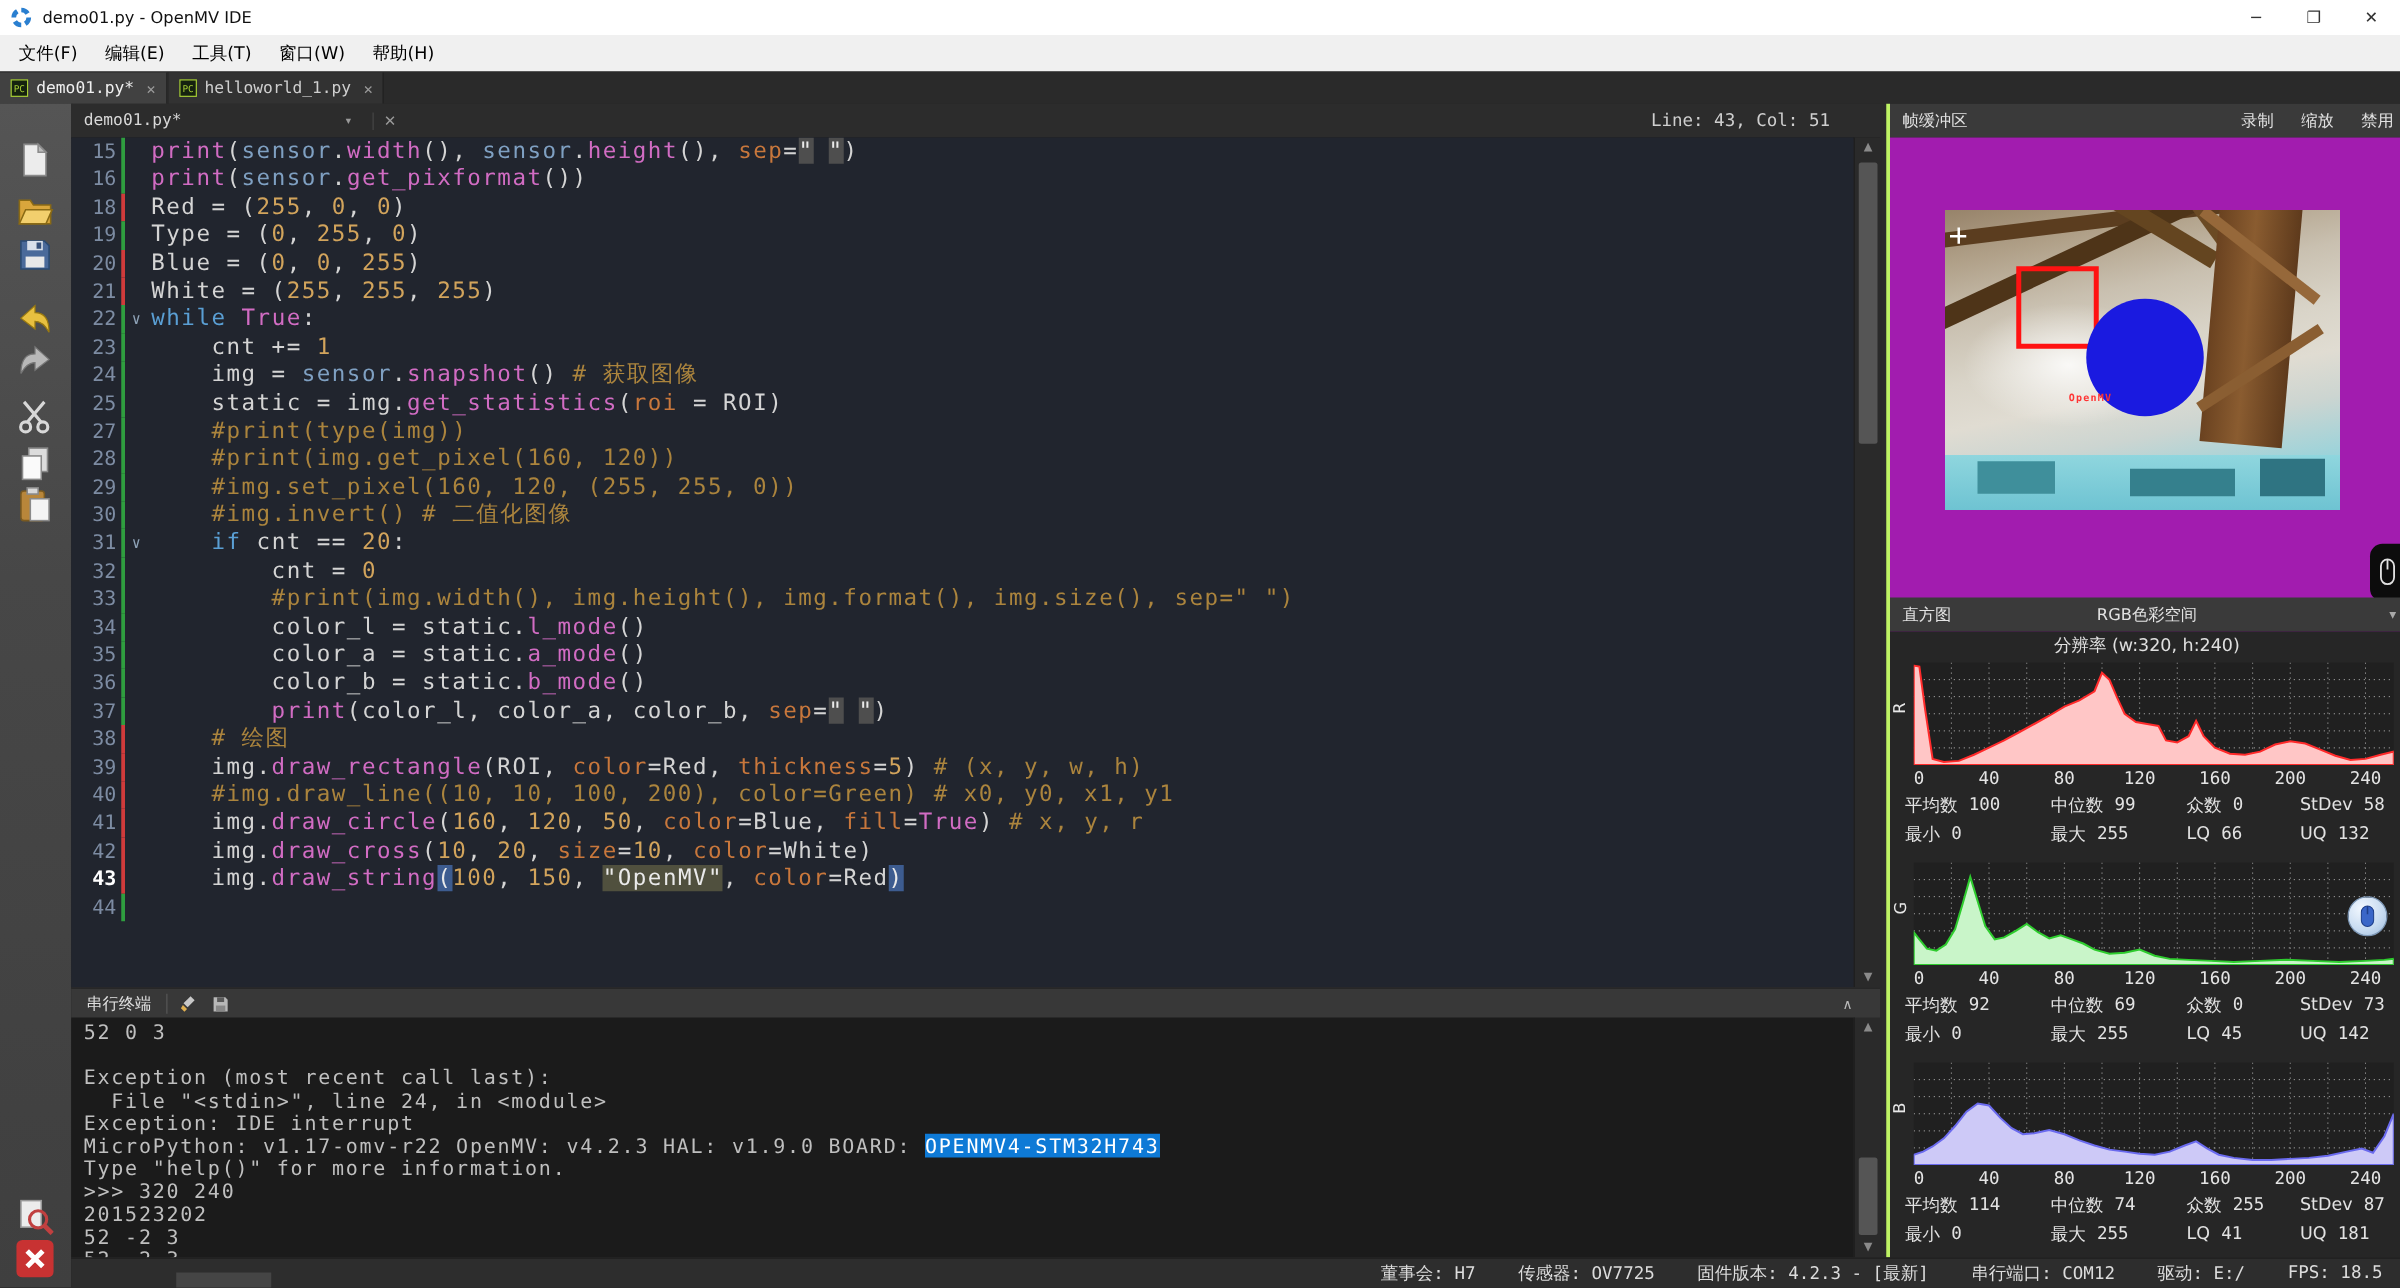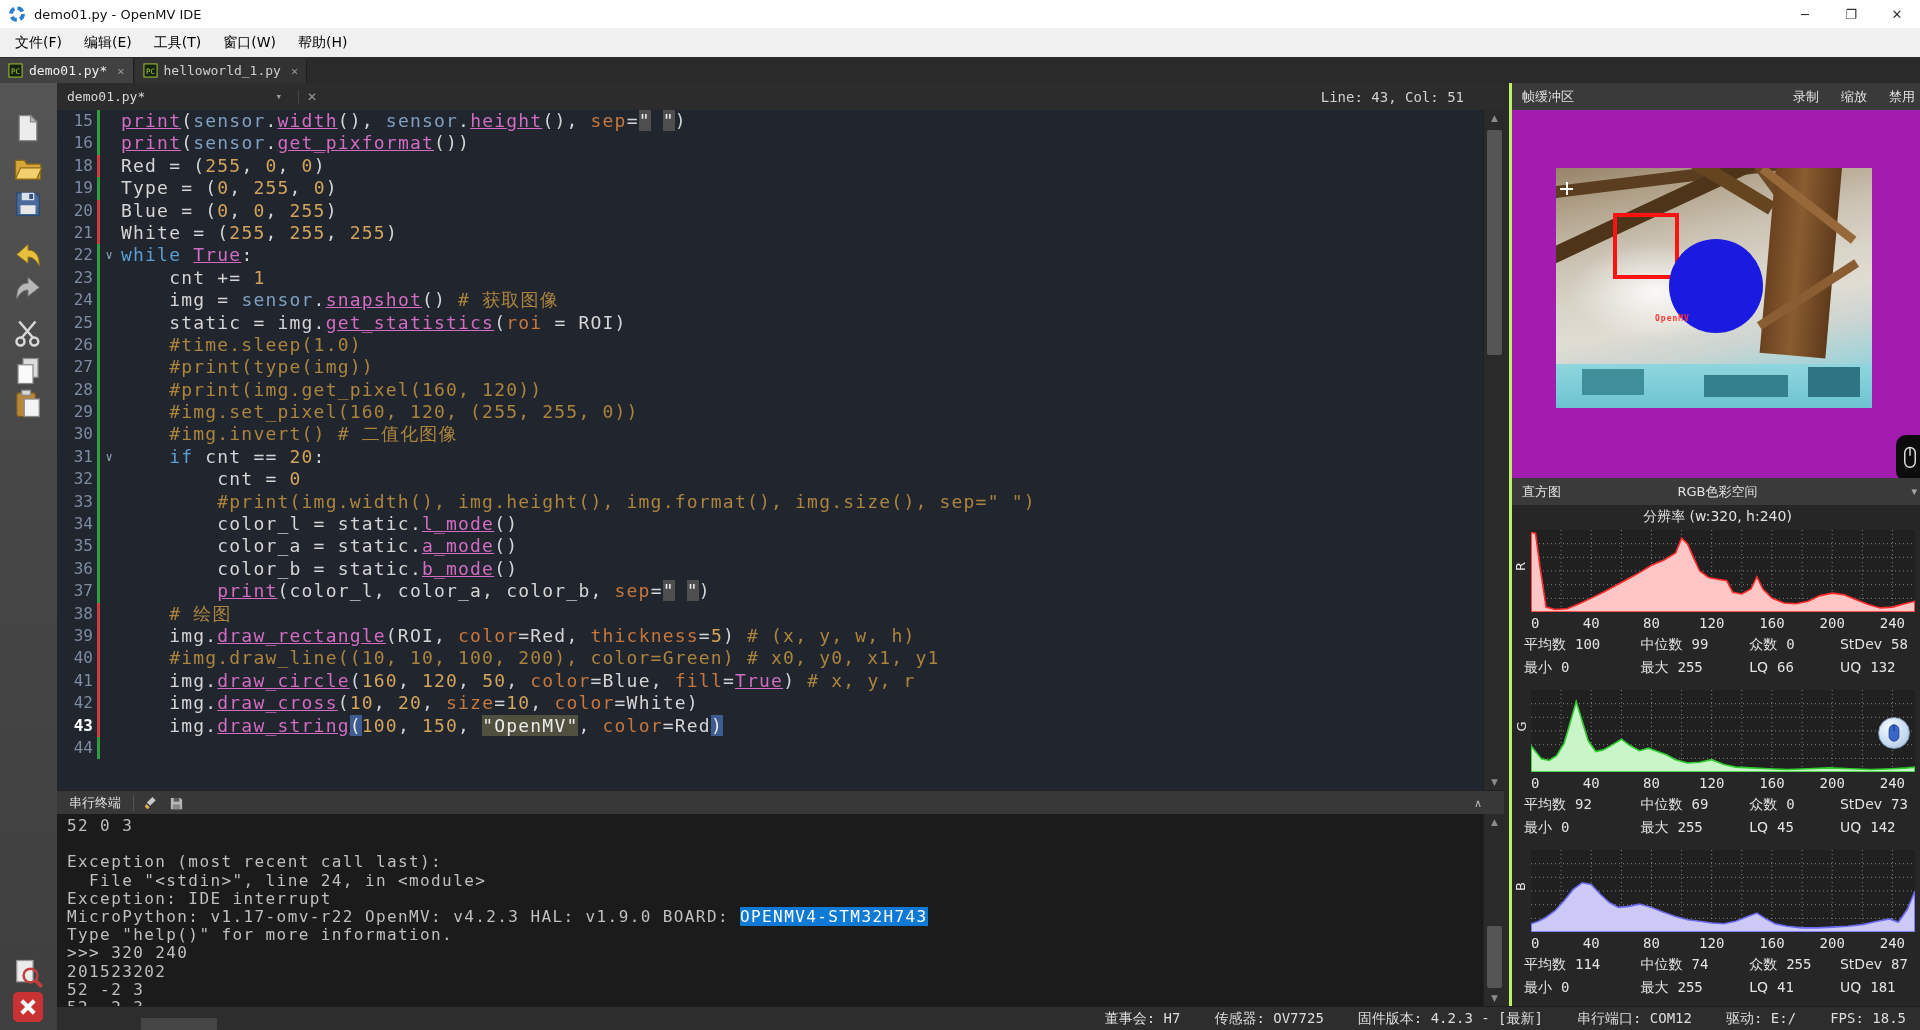--- a/index.html
+++ b/index.html
@@ -47,21 +47,21 @@
   .cl{height:22.4px;line-height:22.4px;white-space:pre;display:flex;}
   .ln{width:36px;text-align:right;color:#7d8ca3;flex:0 0 36px;letter-spacing:0;font-size:16px;}
   .gm{width:3px;flex:0 0 3px;margin-left:4px;}
   .gm.g{background:#2f9e3f;}
   .gm.r{background:#d03b3b;}
   .fold{width:18px;flex:0 0 18px;text-align:center;color:#8fa3b8;font-size:12px;letter-spacing:0;}
   .ct{padding-left:3px;}
   .cl.cur .ln{color:#ffffff;font-weight:bold;}
   .tk-t{color:#d4d4d4;}
   .tk-k{color:#5a9fd4;}
-  .tk-m{color:#d16cc3;text-decoration:underline;}
+  .tk-m{color:#d16cc3;}
   .tk-b{color:#7fa0c2;}
   .tk-n{color:#d2a45c;}
   .tk-c{color:#ab843d;}
   .tk-a{color:#c8773c;}
   .tk-q{color:#eaeaea;background:#4e4e4e;}
   .tk-hb{color:#eaeaea;background:#3d5c90;}
   .tk-so{color:#eaeaea;background:#50503e;}
 
   
   .vsb{position:absolute;width:21px;background:#2a2a2a;border-left:1px solid #1f1f1f;}
@@ -274,21 +274,20 @@
     <div class="cl"><span class="ln">15</span><span class="gm g"></span><span class="fold"></span><span class="ct"><span class="tk-m">print</span><span class="tk-t">(</span><span class="tk-b">sensor</span><span class="tk-t">.</span><span class="tk-m">width</span><span class="tk-t">(), </span><span class="tk-b">sensor</span><span class="tk-t">.</span><span class="tk-m">height</span><span class="tk-t">(), </span><span class="tk-a">sep</span><span class="tk-t">=</span><span class="tk-q">"</span><span class="tk-t"> </span><span class="tk-q">"</span><span class="tk-t">)</span></span></div>
     <div class="cl"><span class="ln">16</span><span class="gm g"></span><span class="fold"></span><span class="ct"><span class="tk-m">print</span><span class="tk-t">(</span><span class="tk-b">sensor</span><span class="tk-t">.</span><span class="tk-m">get_pixformat</span><span class="tk-t">())</span></span></div>
     <div class="cl"><span class="ln">18</span><span class="gm r"></span><span class="fold"></span><span class="ct"><span class="tk-t">Red = (</span><span class="tk-n">255</span><span class="tk-t">, </span><span class="tk-n">0</span><span class="tk-t">, </span><span class="tk-n">0</span><span class="tk-t">)</span></span></div>
     <div class="cl"><span class="ln">19</span><span class="gm g"></span><span class="fold"></span><span class="ct"><span class="tk-t">Type = (</span><span class="tk-n">0</span><span class="tk-t">, </span><span class="tk-n">255</span><span class="tk-t">, </span><span class="tk-n">0</span><span class="tk-t">)</span></span></div>
     <div class="cl"><span class="ln">20</span><span class="gm r"></span><span class="fold"></span><span class="ct"><span class="tk-t">Blue = (</span><span class="tk-n">0</span><span class="tk-t">, </span><span class="tk-n">0</span><span class="tk-t">, </span><span class="tk-n">255</span><span class="tk-t">)</span></span></div>
     <div class="cl"><span class="ln">21</span><span class="gm r"></span><span class="fold"></span><span class="ct"><span class="tk-t">White = (</span><span class="tk-n">255</span><span class="tk-t">, </span><span class="tk-n">255</span><span class="tk-t">, </span><span class="tk-n">255</span><span class="tk-t">)</span></span></div>
     <div class="cl"><span class="ln">22</span><span class="gm g"></span><span class="fold">∨</span><span class="ct"><span class="tk-k">while</span><span class="tk-t"> </span><span class="tk-m">True</span><span class="tk-t">:</span></span></div>
     <div class="cl"><span class="ln">23</span><span class="gm g"></span><span class="fold"></span><span class="ct"><span class="tk-t">    cnt += </span><span class="tk-n">1</span></span></div>
     <div class="cl"><span class="ln">24</span><span class="gm g"></span><span class="fold"></span><span class="ct"><span class="tk-t">    img = </span><span class="tk-b">sensor</span><span class="tk-t">.</span><span class="tk-m">snapshot</span><span class="tk-t">() </span><span class="tk-c"># 获取图像</span></span></div>
     <div class="cl"><span class="ln">25</span><span class="gm g"></span><span class="fold"></span><span class="ct"><span class="tk-t">    static = img.</span><span class="tk-m">get_statistics</span><span class="tk-t">(</span><span class="tk-a">roi</span><span class="tk-t"> = ROI)</span></span></div>
-    <div class="cl"><span class="ln">26</span><span class="gm g"></span><span class="fold"></span><span class="ct"><span class="tk-c">    #time.sleep(1.0)</span></span></div>
     <div class="cl"><span class="ln">27</span><span class="gm g"></span><span class="fold"></span><span class="ct"><span class="tk-c">    #print(type(img))</span></span></div>
     <div class="cl"><span class="ln">28</span><span class="gm g"></span><span class="fold"></span><span class="ct"><span class="tk-c">    #print(img.get_pixel(160, 120))</span></span></div>
     <div class="cl"><span class="ln">29</span><span class="gm g"></span><span class="fold"></span><span class="ct"><span class="tk-c">    #img.set_pixel(160, 120, (255, 255, 0))</span></span></div>
     <div class="cl"><span class="ln">30</span><span class="gm g"></span><span class="fold"></span><span class="ct"><span class="tk-c">    #img.invert() # 二值化图像</span></span></div>
     <div class="cl"><span class="ln">31</span><span class="gm g"></span><span class="fold">∨</span><span class="ct"><span class="tk-t">    </span><span class="tk-k">if</span><span class="tk-t"> cnt == </span><span class="tk-n">20</span><span class="tk-t">:</span></span></div>
     <div class="cl"><span class="ln">32</span><span class="gm g"></span><span class="fold"></span><span class="ct"><span class="tk-t">        cnt = </span><span class="tk-n">0</span></span></div>
     <div class="cl"><span class="ln">33</span><span class="gm g"></span><span class="fold"></span><span class="ct"><span class="tk-c">        #print(img.width(), img.height(), img.format(), img.size(), sep=" ")</span></span></div>
     <div class="cl"><span class="ln">34</span><span class="gm g"></span><span class="fold"></span><span class="ct"><span class="tk-t">        color_l = static.</span><span class="tk-m">l_mode</span><span class="tk-t">()</span></span></div>
     <div class="cl"><span class="ln">35</span><span class="gm g"></span><span class="fold"></span><span class="ct"><span class="tk-t">        color_a = static.</span><span class="tk-m">a_mode</span><span class="tk-t">()</span></span></div>
     <div class="cl"><span class="ln">36</span><span class="gm g"></span><span class="fold"></span><span class="ct"><span class="tk-t">        color_b = static.</span><span class="tk-m">b_mode</span><span class="tk-t">()</span></span></div>

